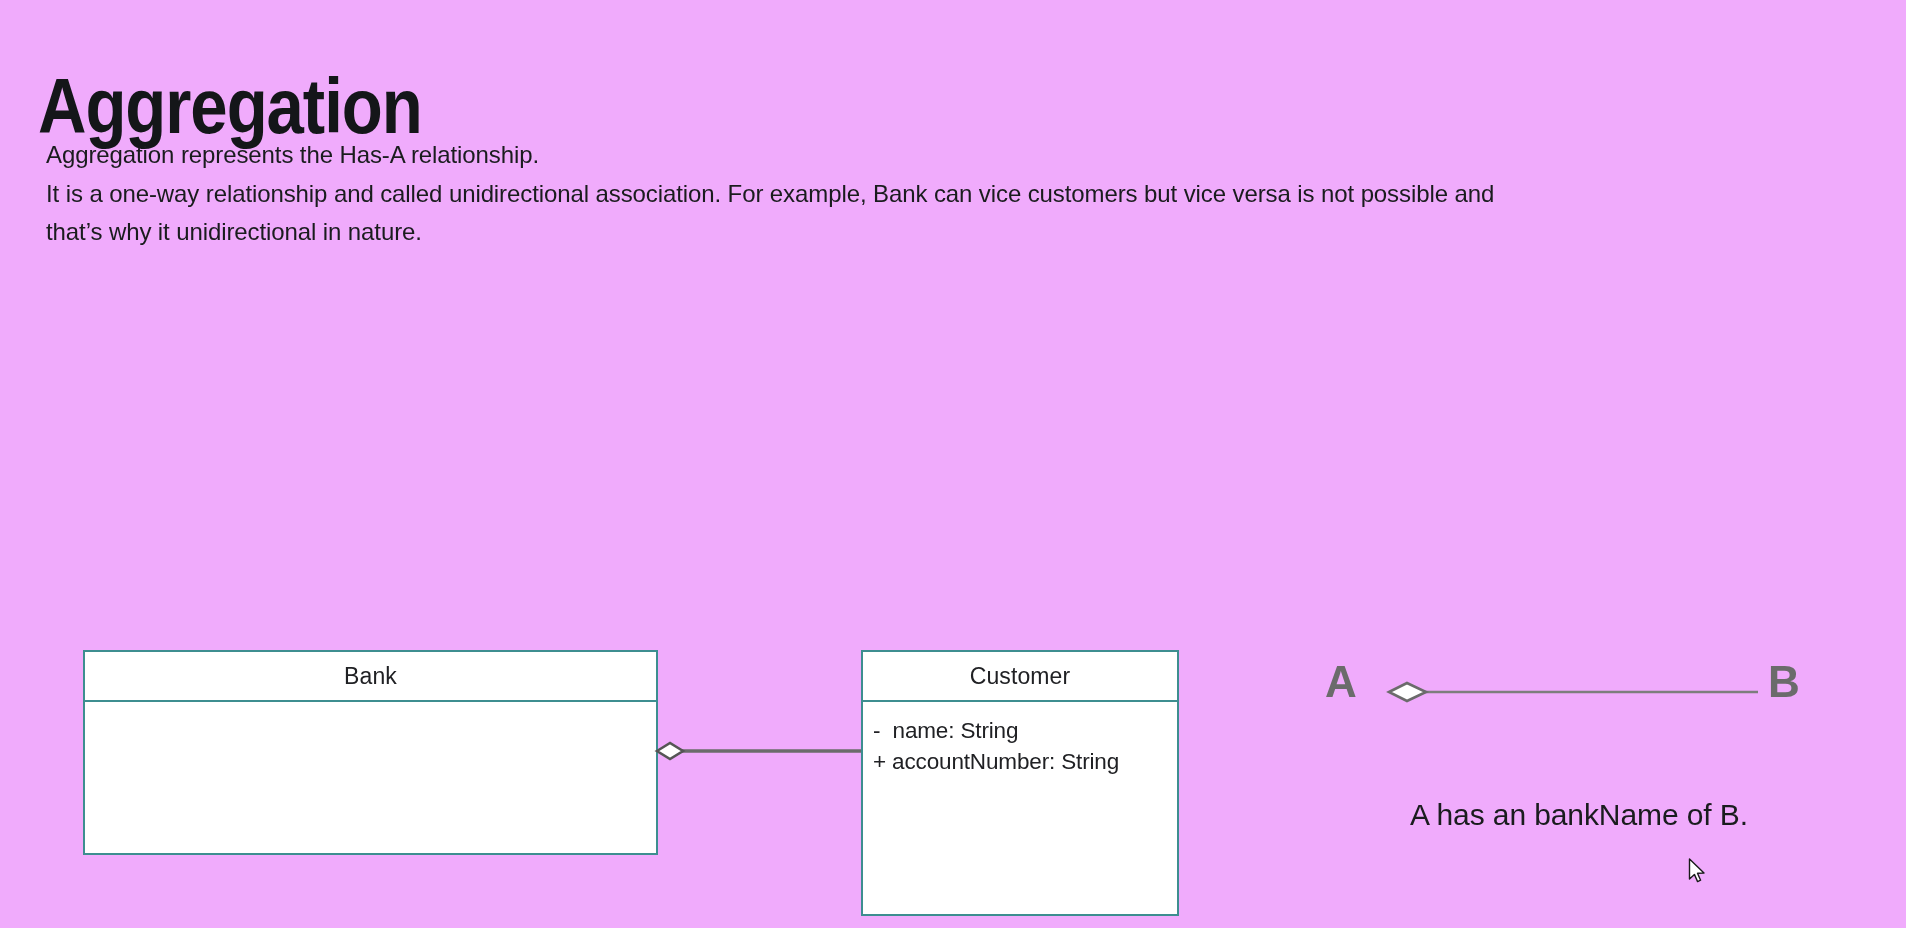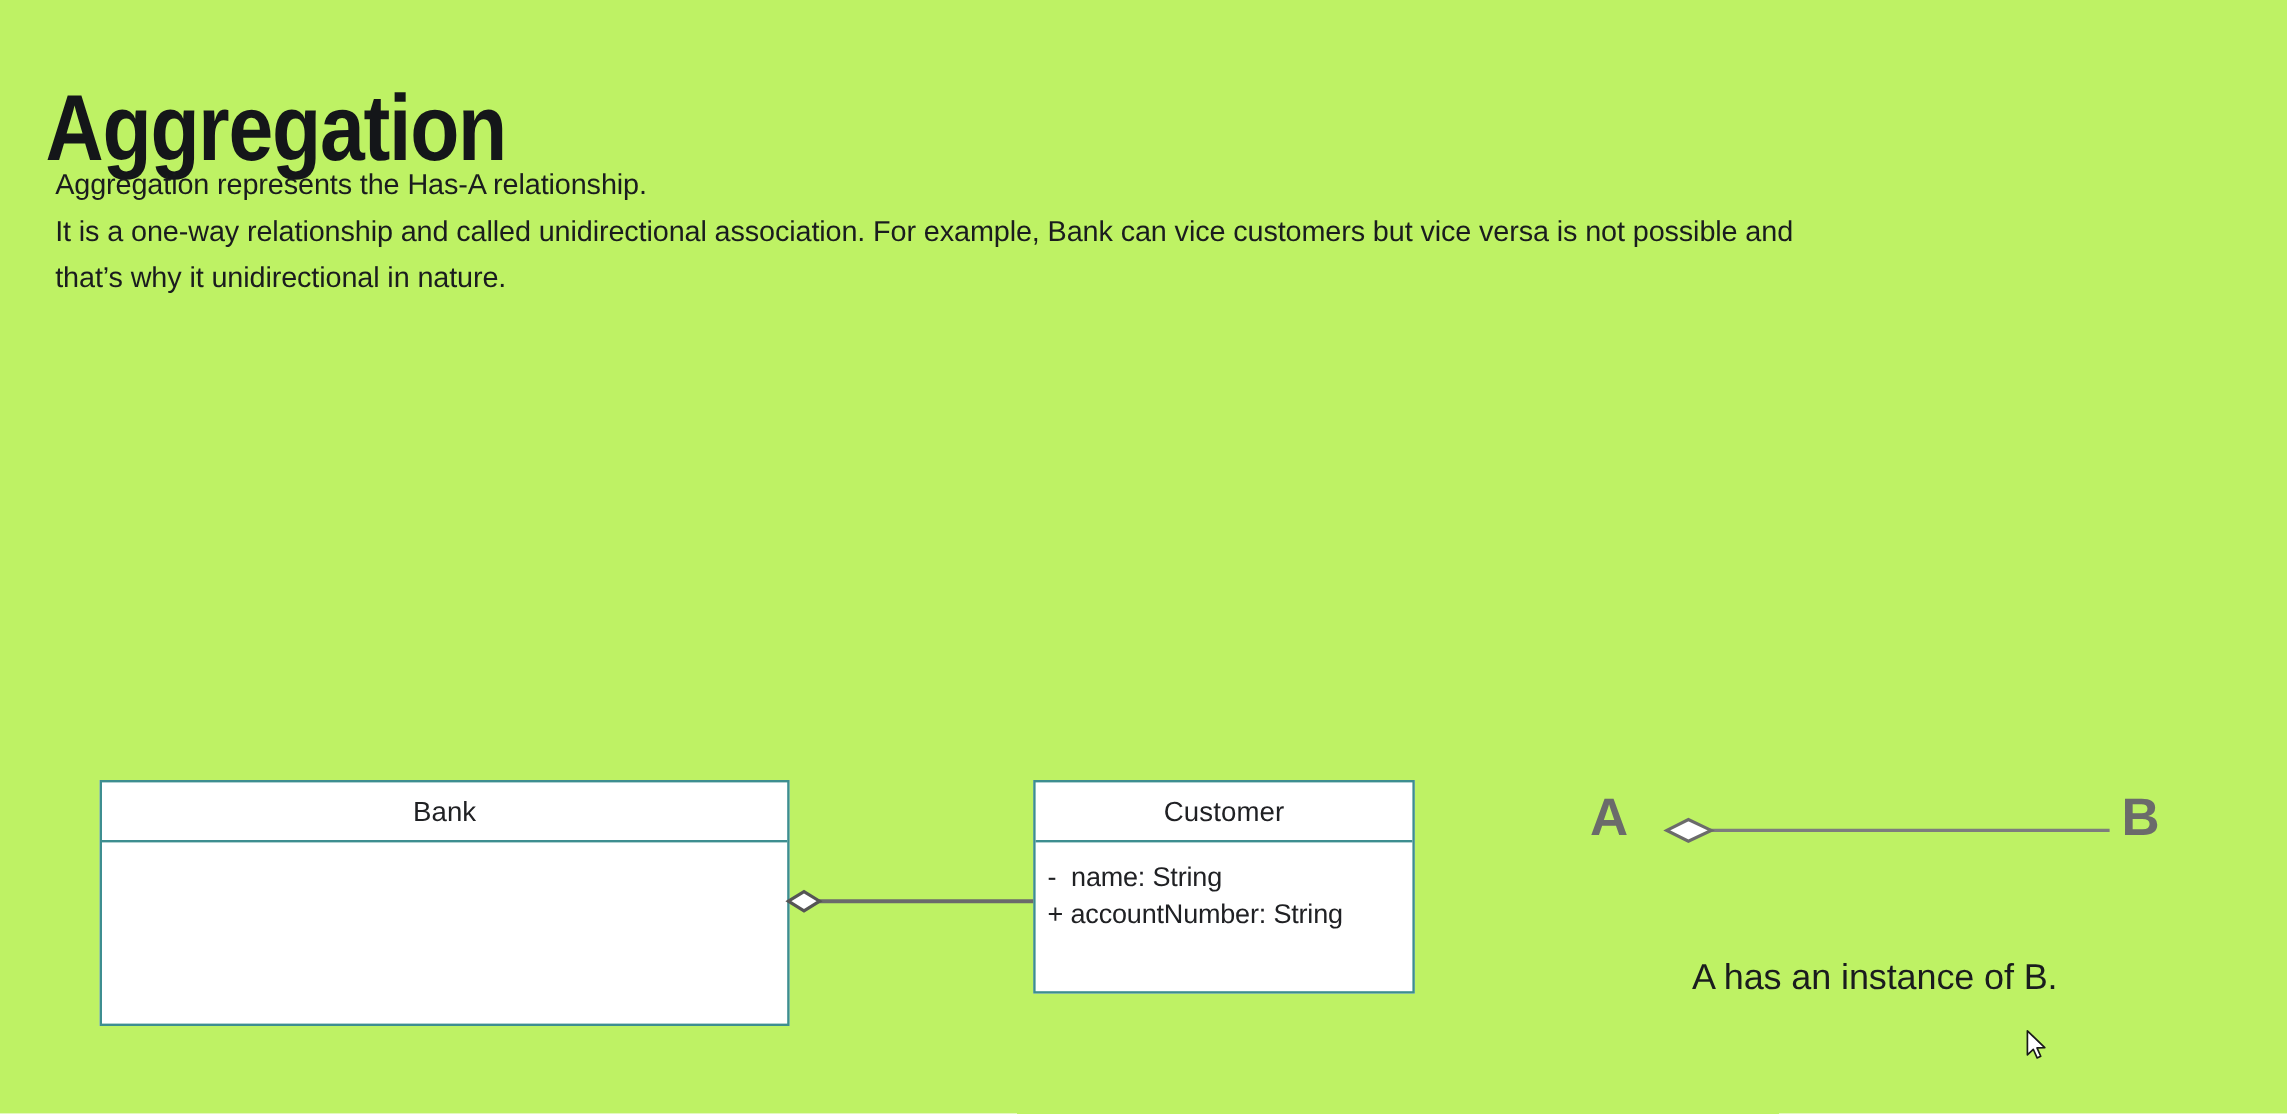--- a/index.html
+++ b/index.html
@@ -9,21 +9,21 @@
     background: #ffffff;
   }
   body {
     font-family: "Liberation Sans", sans-serif;
     -webkit-font-smoothing: antialiased;
   }
   #slide {
     position: relative;
     width: 1906px;
     height: 928px;
-    background: #bef264;
+    background: #f0abfc;
     overflow: hidden;
   }
 
   
   #slide-title {
     position: absolute;
     left: 38px;
     top: 14px;
     font-family: "Liberation Sans", sans-serif;
     font-size: 78px;
@@ -82,21 +82,21 @@
   }
   .uml-class .uml-member {
     font-size: 22.5px;
     line-height: 31px;
     color: #202124;
     white-space: pre;
     letter-spacing: -0.15px;
   }
 
   #bank-class  { left: 83px;  top: 634px; width: 575px; height: 205px; }
-  #customer-class { left: 861px; top: 634px; width: 318px; height: 178px; }
+  #customer-class { left: 861px; top: 634px; width: 318px; height: 266px; }
 
   
   #connector-svg, #legend-svg {
     position: absolute;
     overflow: visible;
     pointer-events: auto;
   }
   #connector-svg { left: 630px; top: 700px; width: 260px; height: 80px; }
 
   
@@ -177,20 +177,20 @@
 
     <svg id="legend-svg" viewBox="0 0 380 40">
       <line x1="40" y1="20" x2="373" y2="20" stroke="#7d7d7d" stroke-width="2.6"></line>
       <polygon points="4,20 22,11 41,20 22,29" fill="#ffffff" stroke="#6b6b6b" stroke-width="2.6"></polygon>
     </svg>
 
     <span id="legend-letter-b" class="legend-letter">B</span>
   </div>
 
   <div id="legend-caption">
-    <div>A has an instance of B.</div>
+    <div>A has an bankName of B.</div>
   </div>
 
   <svg id="mouse-cursor" viewBox="0 0 20 28">
     <path d="M1.5,1 L1.5,21 L6.4,16.4 L9.6,23.6 L12.6,22.2 L9.5,15.3 L16,15.1 Z" fill="#ffffff" stroke="#1a1a1a" stroke-width="1.4" stroke-linejoin="round"></path>
   </svg>
 
 </div>
 
 </body></html>

